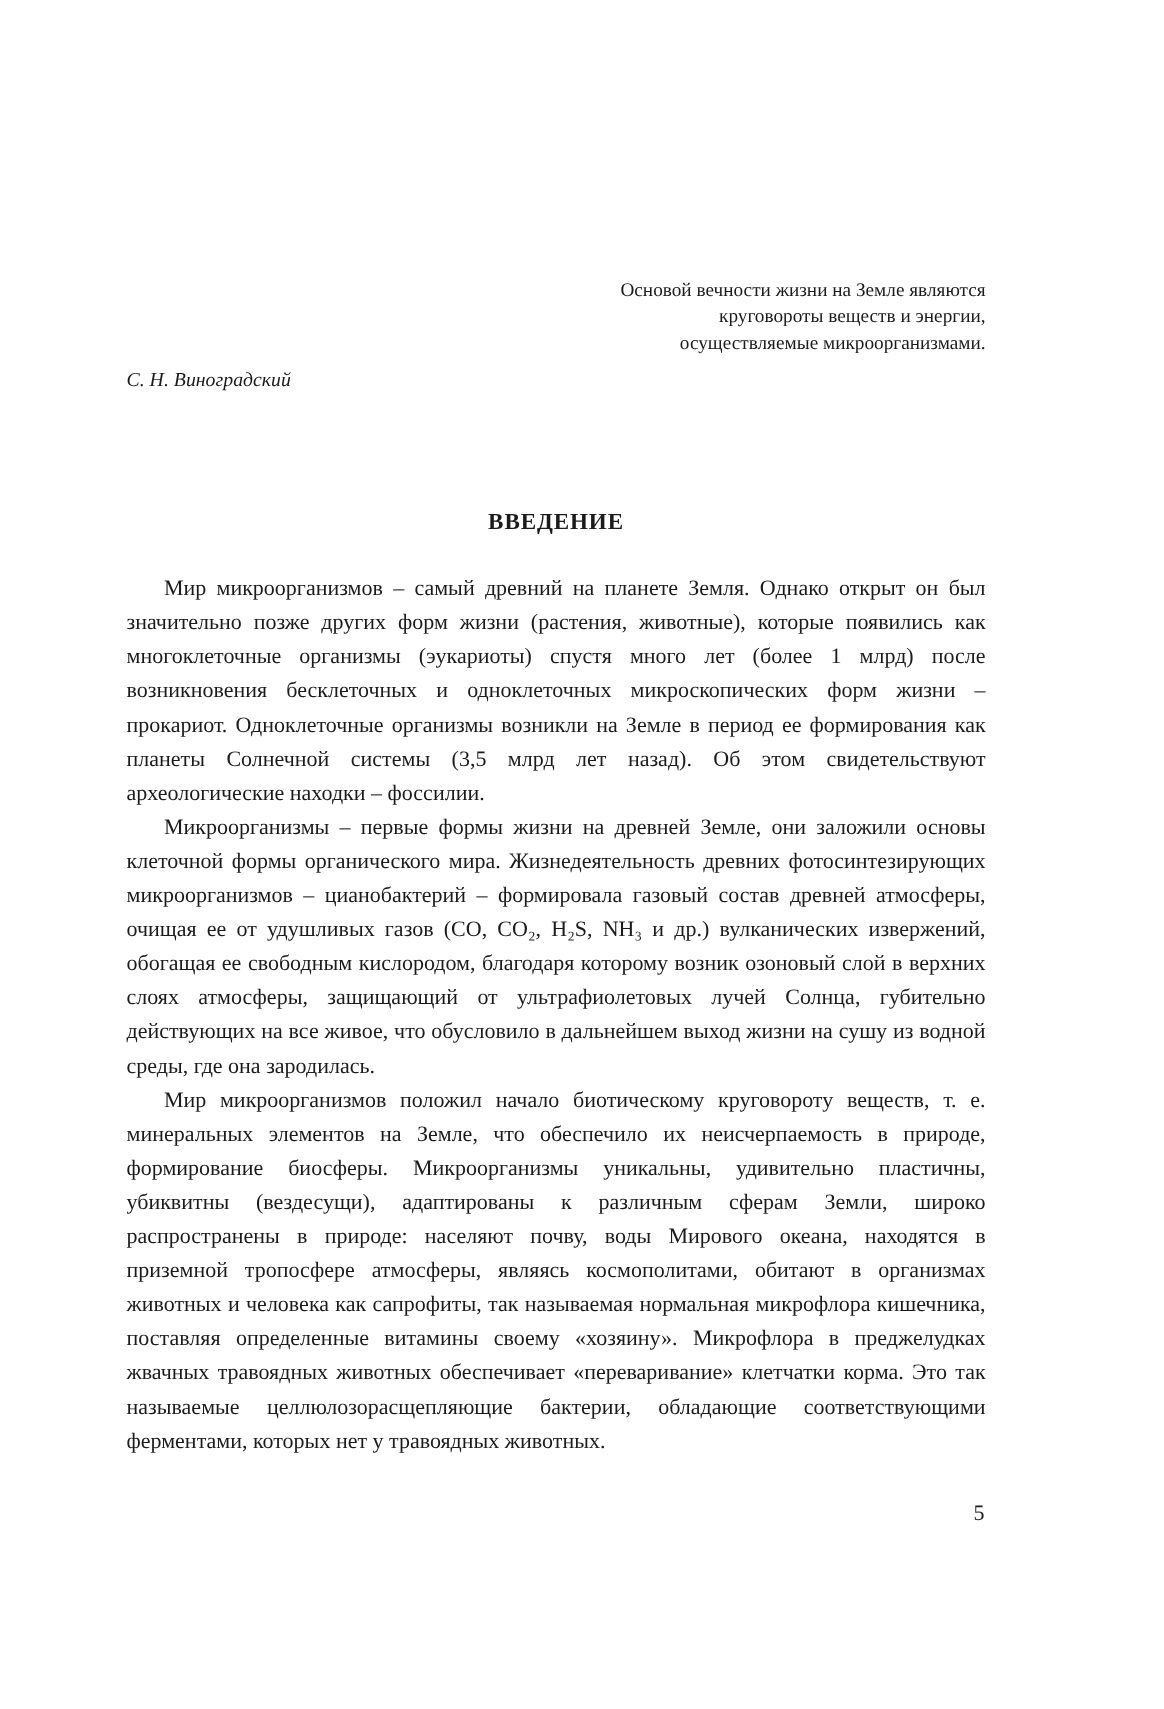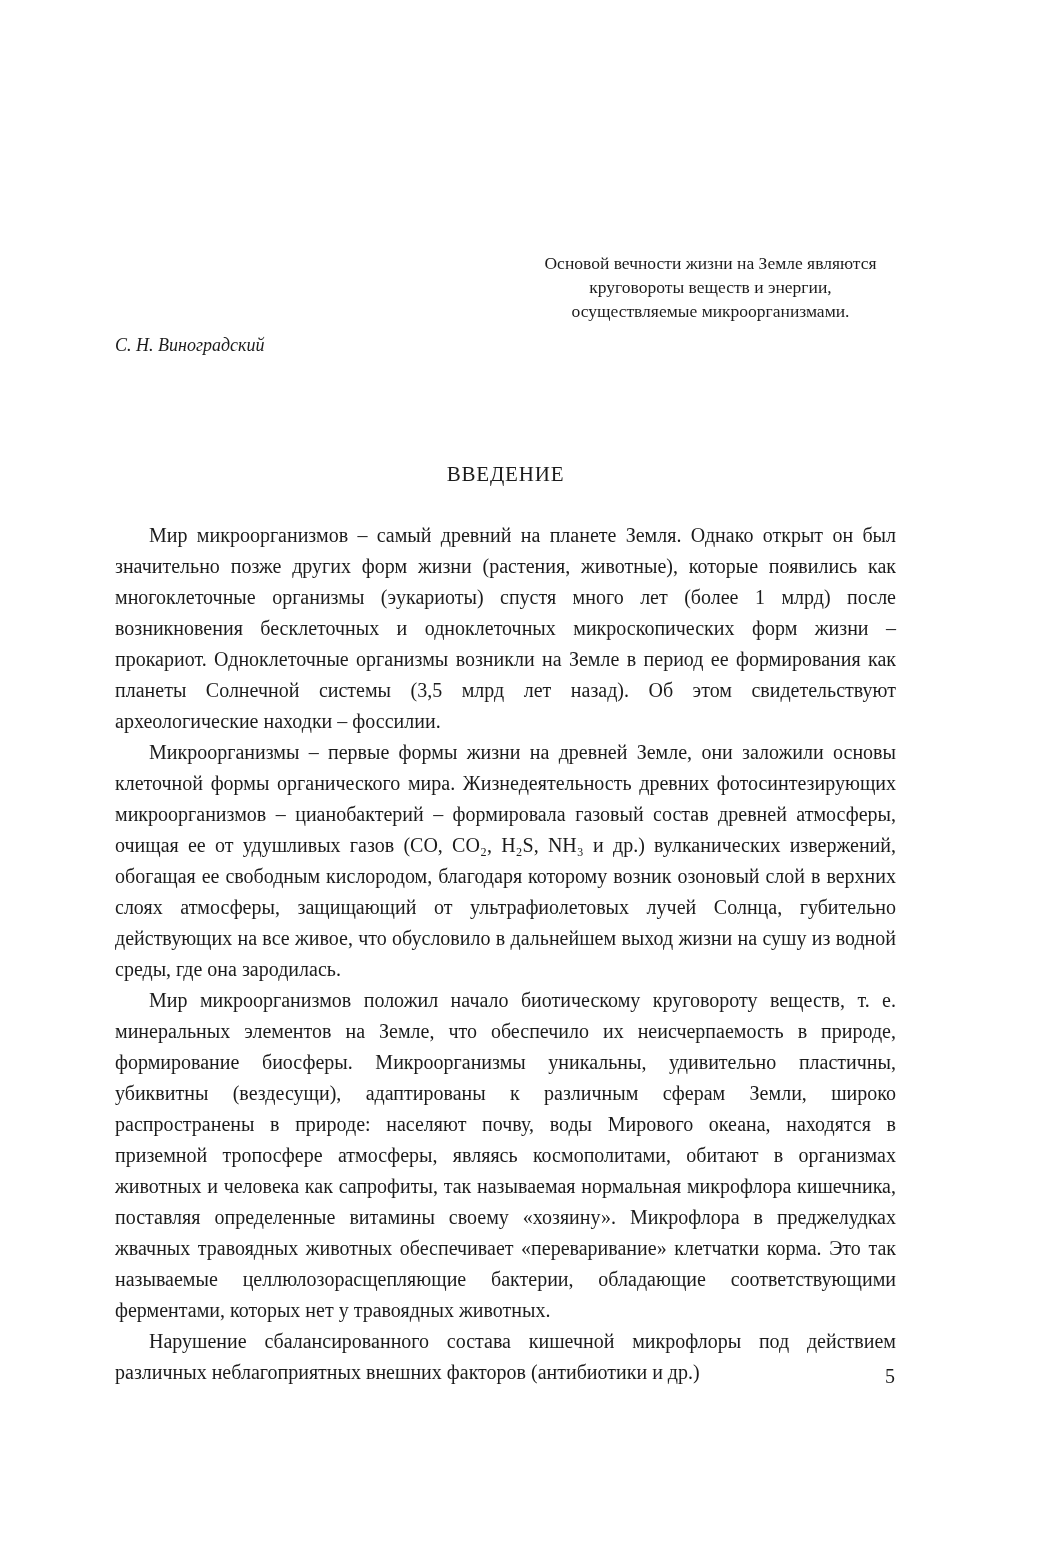--- a/index.html
+++ b/index.html
@@ -19,32 +19,32 @@
     left: 115px;
     top: 0;
     width: 781px;
   }
   .epigraph {
     margin-top: 251px;
     margin-left: 410px;
     font-size: 17.5px;
     line-height: 24px;
     white-space: pre-line;
-    text-align: center;
+    text-align: right;
   }
   .attribution {
     margin-top: 11px;
     font-style: italic;
     font-size: 18px;
     line-height: 22px;
   }
   .heading {
     margin-top: 106px;
     text-align: center;
-    font-weight: normal;
+    font-weight: bold;
     font-size: 21px;
     letter-spacing: 0.8px;
     line-height: 24px;
   }
   .body-text {
     margin-top: 34px;
     font-size: 20px;
     line-height: 31px;
     text-align: justify;
   }
@@ -72,19 +72,18 @@
 осуществляемые микроорганизмами.</div>
 
     <div class="attribution">С. Н. Виноградский</div>
 
     <h1 class="heading">ВВЕДЕНИЕ</h1>
 
     <div class="body-text">
       <p>Мир микроорганизмов – самый древний на планете Земля. Однако открыт он был значительно позже других форм жизни (растения, животные), которые появились как многоклеточные организмы (эукариоты) спустя много лет (более 1 млрд) после возникновения бесклеточных и одноклеточных микроскопических форм жизни – прокариот. Одноклеточные организмы возникли на Земле в период ее формирования как планеты Солнечной системы (3,5 млрд лет назад). Об этом свидетельствуют археологические находки – фоссилии.</p>
       <p>Микроорганизмы – первые формы жизни на древней Земле, они заложили основы клеточной формы органического мира. Жизнедеятельность древних фотосинтезирующих микроорганизмов – цианобактерий – формировала газовый состав древней атмосферы, очищая ее от удушливых газов (CO, CO₂, H₂S, NH₃ и др.) вулканических извержений, обогащая ее свободным кислородом, благодаря которому возник озоновый слой в верхних слоях атмосферы, защищающий от ультрафиолетовых лучей Солнца, губительно действующих на все живое, что обусловило в дальнейшем выход жизни на сушу из водной среды, где она зародилась.</p>
       <p>Мир микроорганизмов положил начало биотическому круговороту веществ, т. е. минеральных элементов на Земле, что обеспечило их неисчерпаемость в природе, формирование биосферы. Микроорганизмы уникальны, удивительно пластичны, убиквитны (вездесущи), адаптированы к различным сферам Земли, широко распространены в природе: населяют почву, воды Мирового океана, находятся в приземной тропосфере атмосферы, являясь космополитами, обитают в организмах животных и человека как сапрофиты, так называемая нормальная микрофлора кишечника, поставляя определенные витамины своему «хозяину». Микрофлора в преджелудках жвачных травоядных животных обеспечивает «переваривание» клетчатки корма. Это так называемые целлюлозорасщепляющие бактерии, обладающие соответствующими ферментами, которых нет у травоядных животных.</p>
-      <p>Нарушение сбалансированного состава кишечной микрофлоры под действием различных неблагоприятных внешних факторов (антибиотики и др.)</p>
     </div>
 
   </div>
 
   <div class="page-number">5</div>
 </div>
 
 </body></html>

